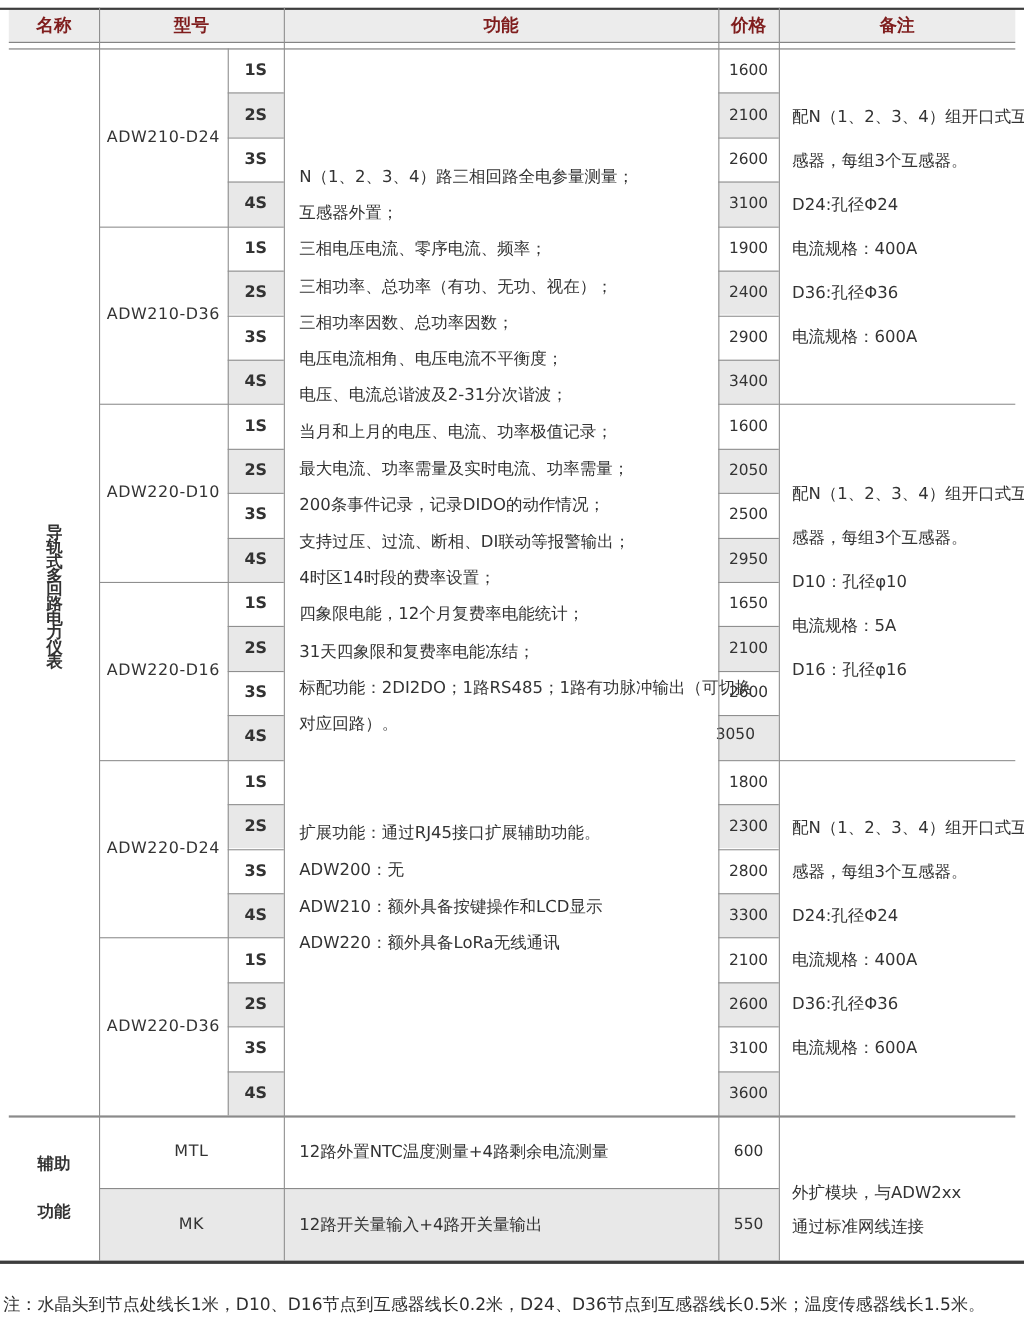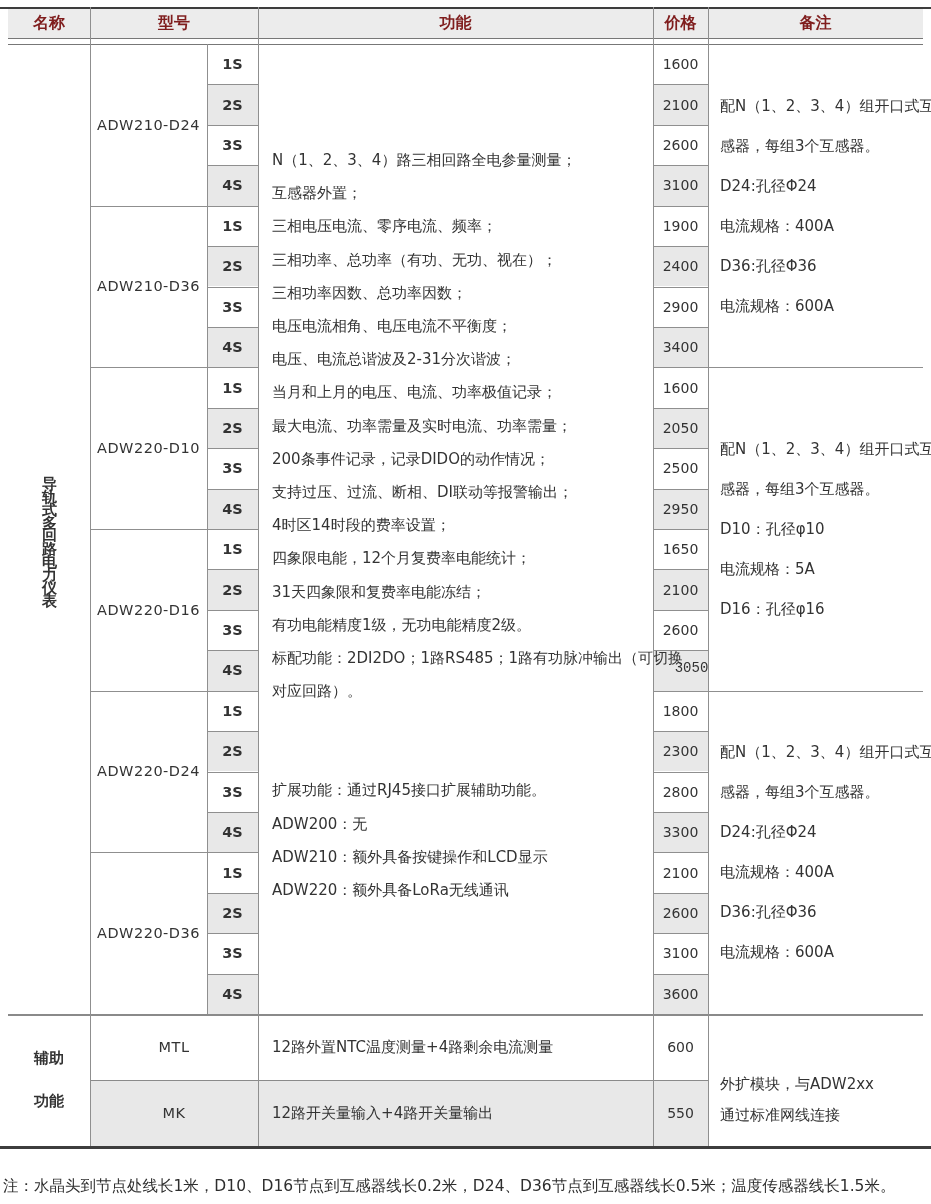--- a/index.html
+++ b/index.html
@@ -100,21 +100,21 @@
       <div class="cell spec" style="left:207px;top:488.5833333333333px;width:51px;height:40.416666666666664px;">4S</div>
       <div class="cell num" style="left:653px;top:488.5833333333333px;width:55px;height:40.416666666666664px;">2950</div>
       <div class="cell model" style="left:90px;top:529px;width:117px;height:161.66666666666666px;">ADW220-D16</div>
       <div class="cell spec" style="left:207px;top:529px;width:51px;height:40.416666666666664px;">1S</div>
       <div class="cell num" style="left:653px;top:529px;width:55px;height:40.416666666666664px;">1650</div>
       <div class="cell spec" style="left:207px;top:569.4166666666666px;width:51px;height:40.416666666666664px;">2S</div>
       <div class="cell num" style="left:653px;top:569.4166666666666px;width:55px;height:40.416666666666664px;">2100</div>
       <div class="cell spec" style="left:207px;top:609.8333333333334px;width:51px;height:40.416666666666664px;">3S</div>
       <div class="cell num" style="left:653px;top:609.8333333333334px;width:55px;height:40.416666666666664px;">2600</div>
       <div class="cell spec" style="left:207px;top:650.25px;width:51px;height:40.416666666666664px;">4S</div>
-      <div class="cell num" style="left:664px;top:650.25px;width:55px;height:35px;font-family:Liberation Mono, monospace;">3050</div>
+      <div class="cell num" style="left:641px;top:650.25px;width:55px;height:35px;">3050</div>
       <div class="cell model" style="left:90px;top:690.6666666666666px;width:117px;height:161.66666666666666px;">ADW220-D24</div>
       <div class="cell spec" style="left:207px;top:690.6666666666666px;width:51px;height:40.416666666666664px;">1S</div>
       <div class="cell num" style="left:653px;top:690.6666666666666px;width:55px;height:40.416666666666664px;">1800</div>
       <div class="cell spec" style="left:207px;top:731.0833333333333px;width:51px;height:40.416666666666664px;">2S</div>
       <div class="cell num" style="left:653px;top:731.0833333333333px;width:55px;height:40.416666666666664px;">2300</div>
       <div class="cell spec" style="left:207px;top:771.5px;width:51px;height:40.416666666666664px;">3S</div>
       <div class="cell num" style="left:653px;top:771.5px;width:55px;height:40.416666666666664px;">2800</div>
       <div class="cell spec" style="left:207px;top:811.9166666666666px;width:51px;height:40.416666666666664px;">4S</div>
       <div class="cell num" style="left:653px;top:811.9166666666666px;width:55px;height:40.416666666666664px;">3300</div>
       <div class="cell model" style="left:90px;top:852.3333333333333px;width:117px;height:161.66666666666666px;">ADW220-D36</div>
@@ -136,21 +136,20 @@
       <div class="func-line">三相功率因数、总功率因数；</div>
       <div class="func-line">电压电流相角、电压电流不平衡度；</div>
       <div class="func-line">电压、电流总谐波及2-31分次谐波；</div>
       <div class="func-line">当月和上月的电压、电流、功率极值记录；</div>
       <div class="func-line">最大电流、功率需量及实时电流、功率需量；</div>
       <div class="func-line">200条事件记录，记录DIDO的动作情况；</div>
       <div class="func-line">支持过压、过流、断相、DI联动等报警输出；</div>
       <div class="func-line">4时区14时段的费率设置；</div>
       <div class="func-line">四象限电能，12个月复费率电能统计；</div>
       <div class="func-line">31天四象限和复费率电能冻结；</div>
-      <div class="func-line">有功电能精度1级，无功电能精度2级。</div>
       <div class="func-line">标配功能：2DI2DO；1路RS485；1路有功脉冲输出（可切换</div>
       <div class="func-line">对应回路）。</div>
       <div class="func-gap"></div>
       <div class="func-line">扩展功能：通过RJ45接口扩展辅助功能。</div>
       <div class="func-line">ADW200：无</div>
       <div class="func-line">ADW210：额外具备按键操作和LCD显示</div>
       <div class="func-line">ADW220：额外具备LoRa无线通讯</div>
     </div>
 
   <div id="remarkLayer">

